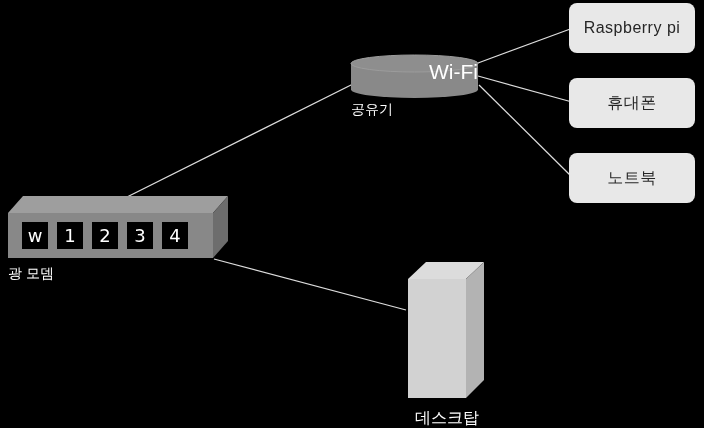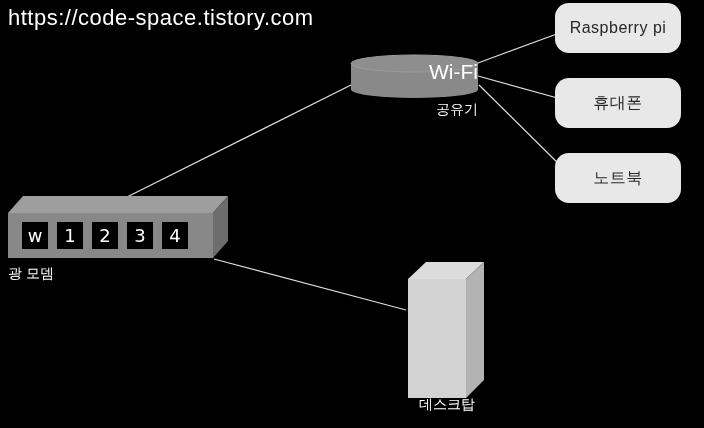--- a/index.html
+++ b/index.html
@@ -15,43 +15,43 @@
     position:absolute;left:8px;top:5px;
     color:#ffffff;font-size:22px;letter-spacing:0.5px;
     white-space:nowrap;
   }
   .wifi-title{
     position:absolute;left:351px;top:60px;width:127px;
     text-align:right;color:#ffffff;font-size:21px;
   }
   .router-label{
     position:absolute;left:351px;top:101px;width:127px;
-    text-align:right;color:#ffffff;font-size:14px;
+    text-align:left;color:#ffffff;font-size:14px;
   }
   .port-row{
     position:absolute;left:22px;top:222px;
     display:flex;gap:9px;
   }
   .port{
     width:26px;height:27px;background:#000000;
     color:#ffffff;font-size:18px;
     display:flex;align-items:center;justify-content:center;
     font-family:"DejaVu Sans","Liberation Sans",sans-serif;
   }
   .modem-label{
     position:absolute;left:8px;top:265px;width:205px;
     color:#ffffff;font-size:14px;
   }
   .desktop-label{
-    position:absolute;left:408px;top:396px;width:78px;
-    text-align:center;color:#ffffff;font-size:14px;
+    position:absolute;left:408px;top:408px;width:78px;
+    text-align:center;color:#ffffff;font-size:16px;
   }
   .device-box{
-    position:absolute;left:555px;width:126px;height:50px;
-    background:#e8e8e8;border-radius:14px;
+    position:absolute;left:569px;width:126px;height:50px;
+    background:#e8e8e8;border-radius:8px;
     display:flex;align-items:center;justify-content:center;
     color:#262626;font-size:16px;letter-spacing:0.5px;
   }
   .device-box.pos-0{top:3px;}
   .device-box.pos-1{top:78px;}
   .device-box.pos-2{top:153px;}
 </style>
 </head>
 <body>
 
@@ -77,21 +77,20 @@
       <rect x="8" y="213" width="205" height="45" fill="#888888"></rect>
     </g>
 
     <g>
       <polygon points="408,279 466,279 484,262 426,262" fill="#dcdcdc"></polygon>
       <polygon points="466,279 484,262 484,380 466,398" fill="#b3b3b3"></polygon>
       <rect x="408" y="279" width="58" height="119" fill="#d2d2d2"></rect>
     </g>
   </svg>
 
-  <div class="watermark">https://code-space.tistory.com</div>
 
   <div class="wifi-title">Wi-Fi</div>
   <div class="router-label">공유기</div>
 
   <div class="port-row">
     <div class="port">w</div>
     <div class="port">1</div>
     <div class="port">2</div>
     <div class="port">3</div>
     <div class="port">4</div>

